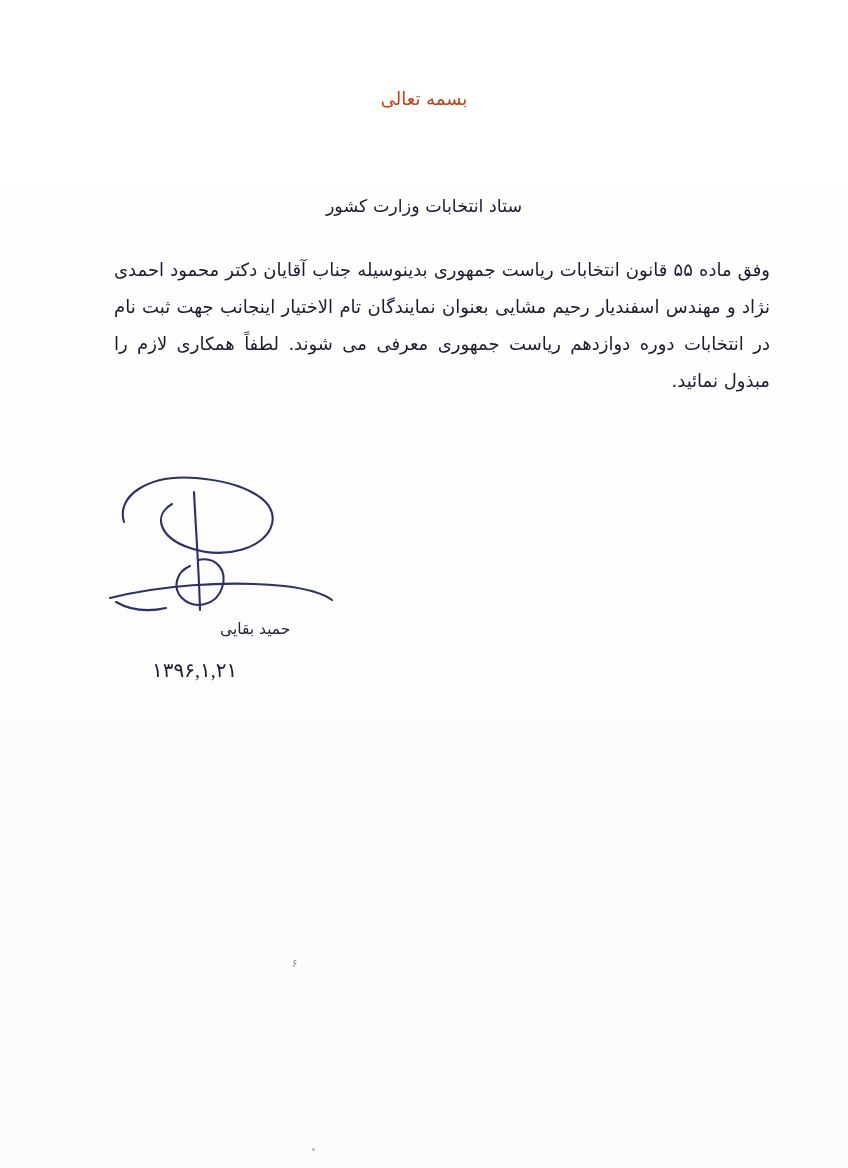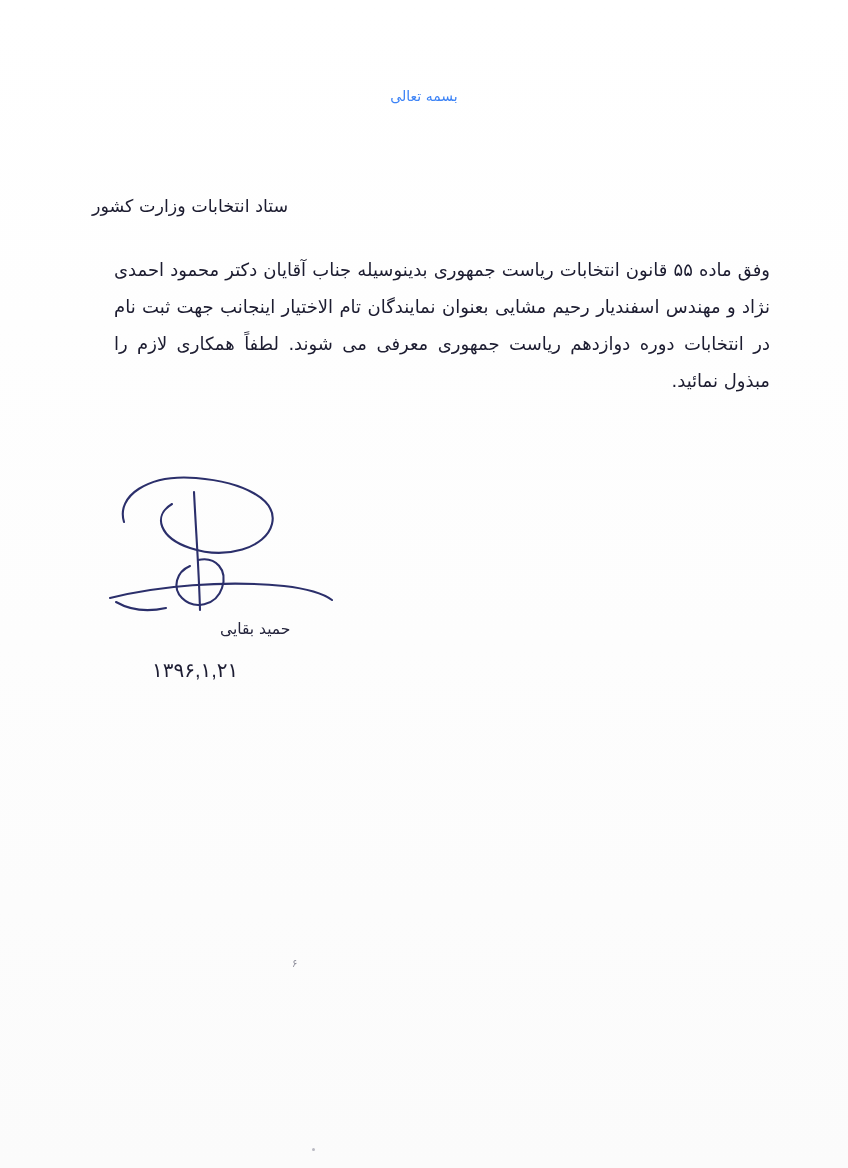--- a/index.html
+++ b/index.html
@@ -30,31 +30,31 @@
     background: linear-gradient(180deg, #ffffff 0%, #fdfdfd 55%, #fbfbfb 100%);
     pointer-events: none;
   }
 
   .basmala {
     position: absolute;
     top: 88px;
     right: 0;
     left: 0;
     text-align: center;
-    font-size: 14px;
+    font-size: 18px;
     letter-spacing: 0.3px;
-    color: #3b82f6;
+    color: #c2410c;
   }
 
   .recipient {
     position: absolute;
     top: 196px;
     right: 92px;
     left: 92px;
-    text-align: left;
+    text-align: center;
     font-size: 17.5px;
     color: #1c1c30;
   }
 
   .body-text {
     position: absolute;
     top: 252px;
     right: 78px;
     left: 78px;
     text-align: justify;
@@ -90,21 +90,21 @@
     text-align: right;
   }
 
   .sign-date {
     position: absolute;
     left: 152px;
     top: 206px;
     font-size: 20px;
     letter-spacing: 1px;
     color: #1d1d33;
-    font-family: Liberation Sans, sans-serif;
+    font-family: Liberation Serif, serif;
   }
 
   .page-mark {
     position: absolute;
     top: 958px;
     left: 292px;
     font-size: 10px;
     color: #8d8d9a;
   }
 

